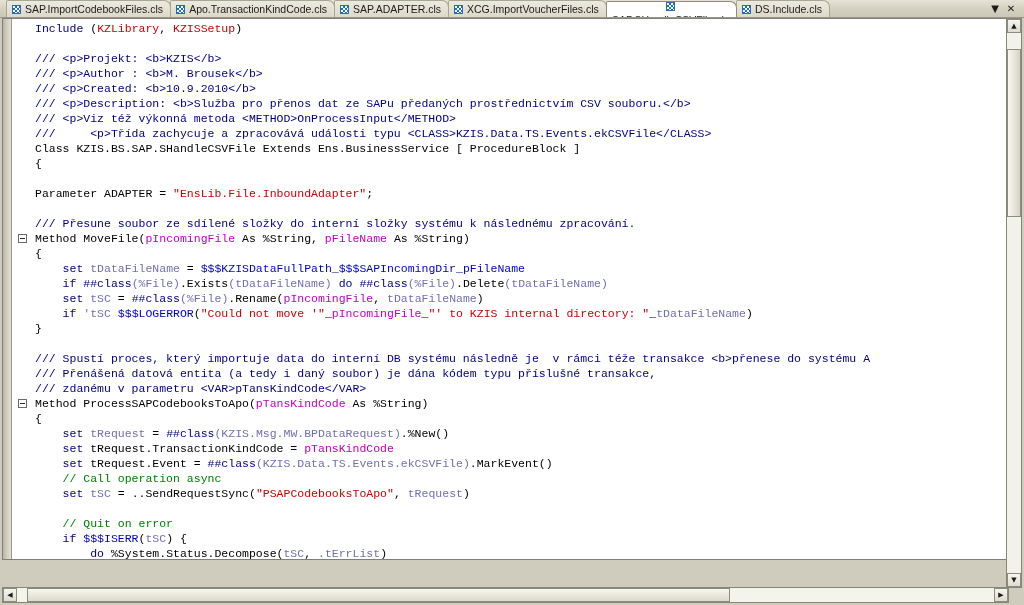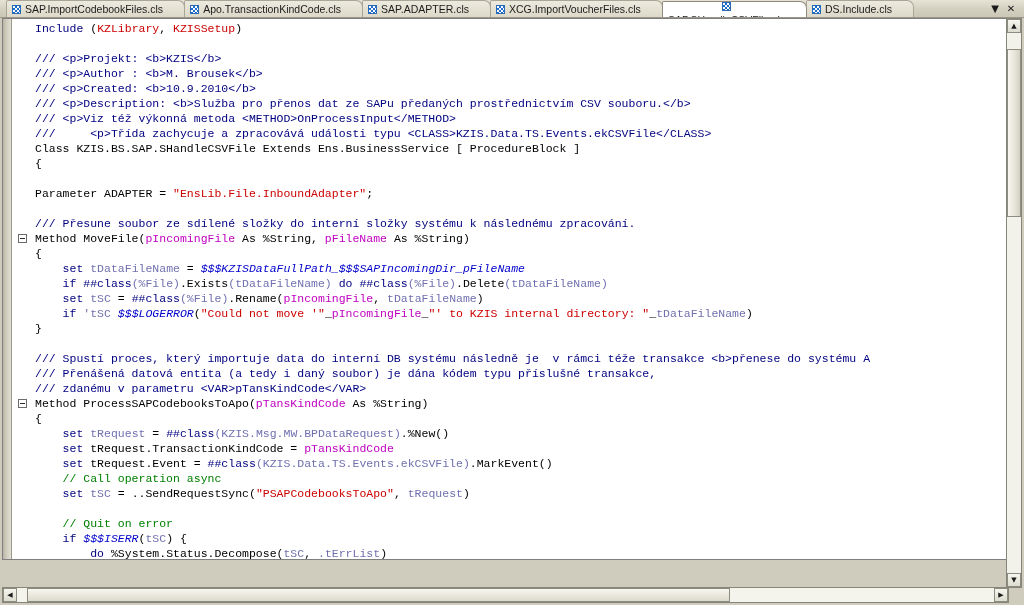--- a/index.html
+++ b/index.html
@@ -36,21 +36,21 @@
     align-items: flex-end;
     padding-left: 6px;
     overflow: hidden;
   }
   .tab {
     position: relative;
     height: 17px;
     display: flex;
     align-items: center;
     gap: 4px;
-    padding: 0 21px 0 5px;
+    padding: 0 7px 0 5px;
     font-size: 10.5px;
     color: #1b1b1b;
     background: linear-gradient(to bottom, #eceadf 0%, #ddd9c9 100%);
     border: 1px solid #a9a695;
     border-bottom: none;
     border-radius: 2px 7px 0 0;
     margin-right: -1px;
     white-space: nowrap;
     box-sizing: border-box;
     cursor: default;
@@ -173,21 +173,21 @@
     left: 1px; top: 3px;
     width: 5px; height: 1px;
     background: #2a2a2a;
   }
 
   
   .kw   { color: #000080; }
   .cmt  { color: #008000; }
   .doc  { color: #000080; }
   .str  { color: #cc0000; }
-  .mac  { color: #0000cc; font-style: italic; }
+  .mac  { color: #0000cc; }
   .var  { color: #c000c0; }
   .cls  { color: #7070b0; }
   .plain{ color: #000000; }
 
   
   .vscroll {
     position: absolute;
     right: 2px; top: 0px;
     width: 16px;
     height: 570px;

